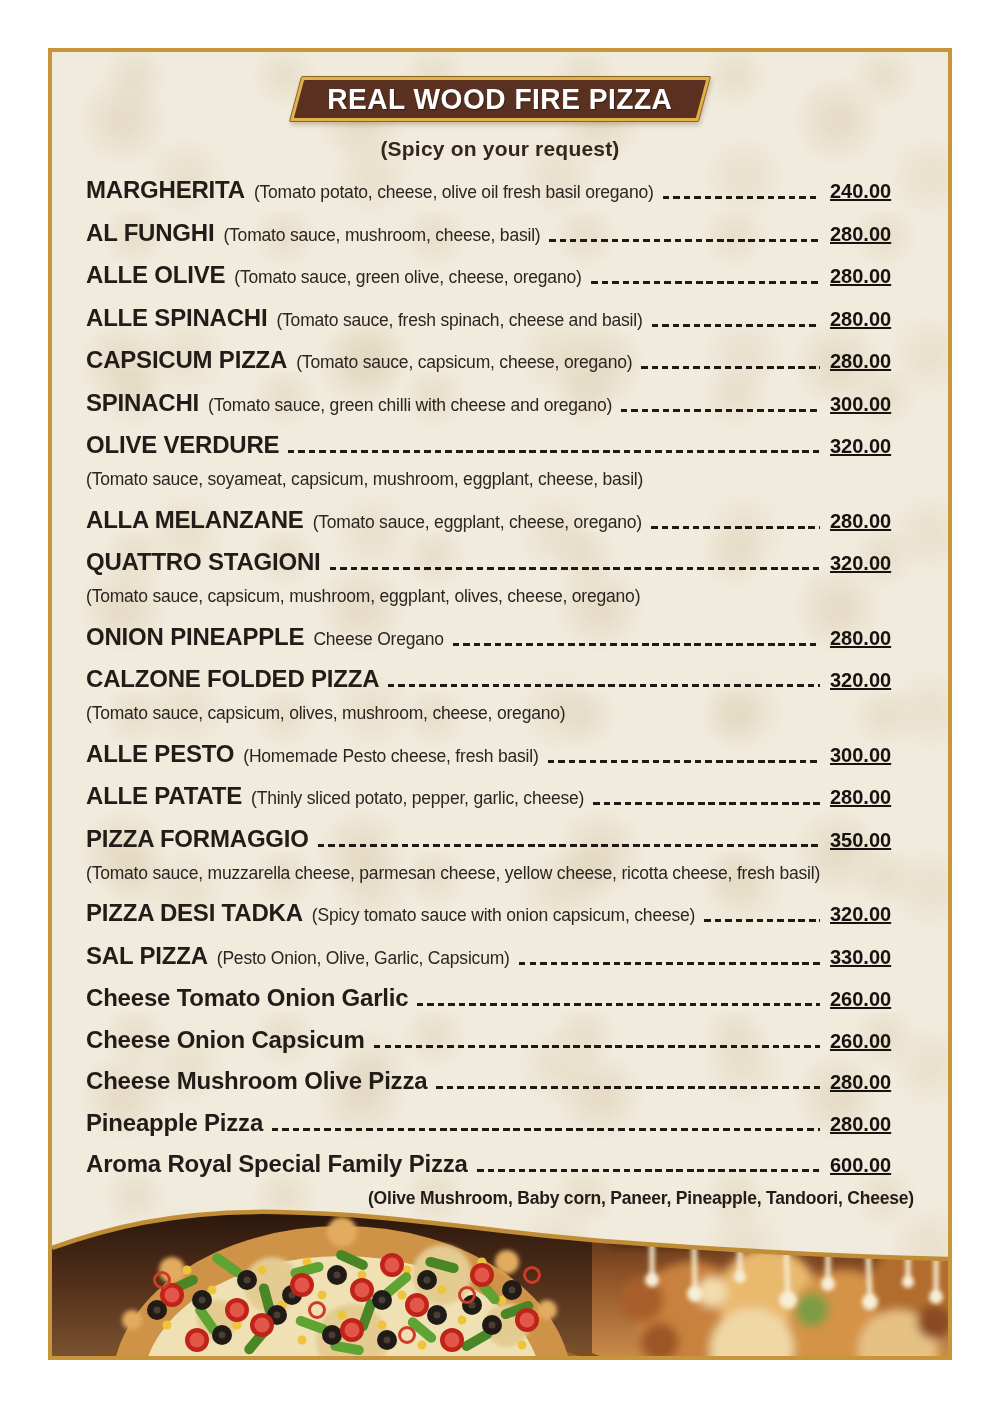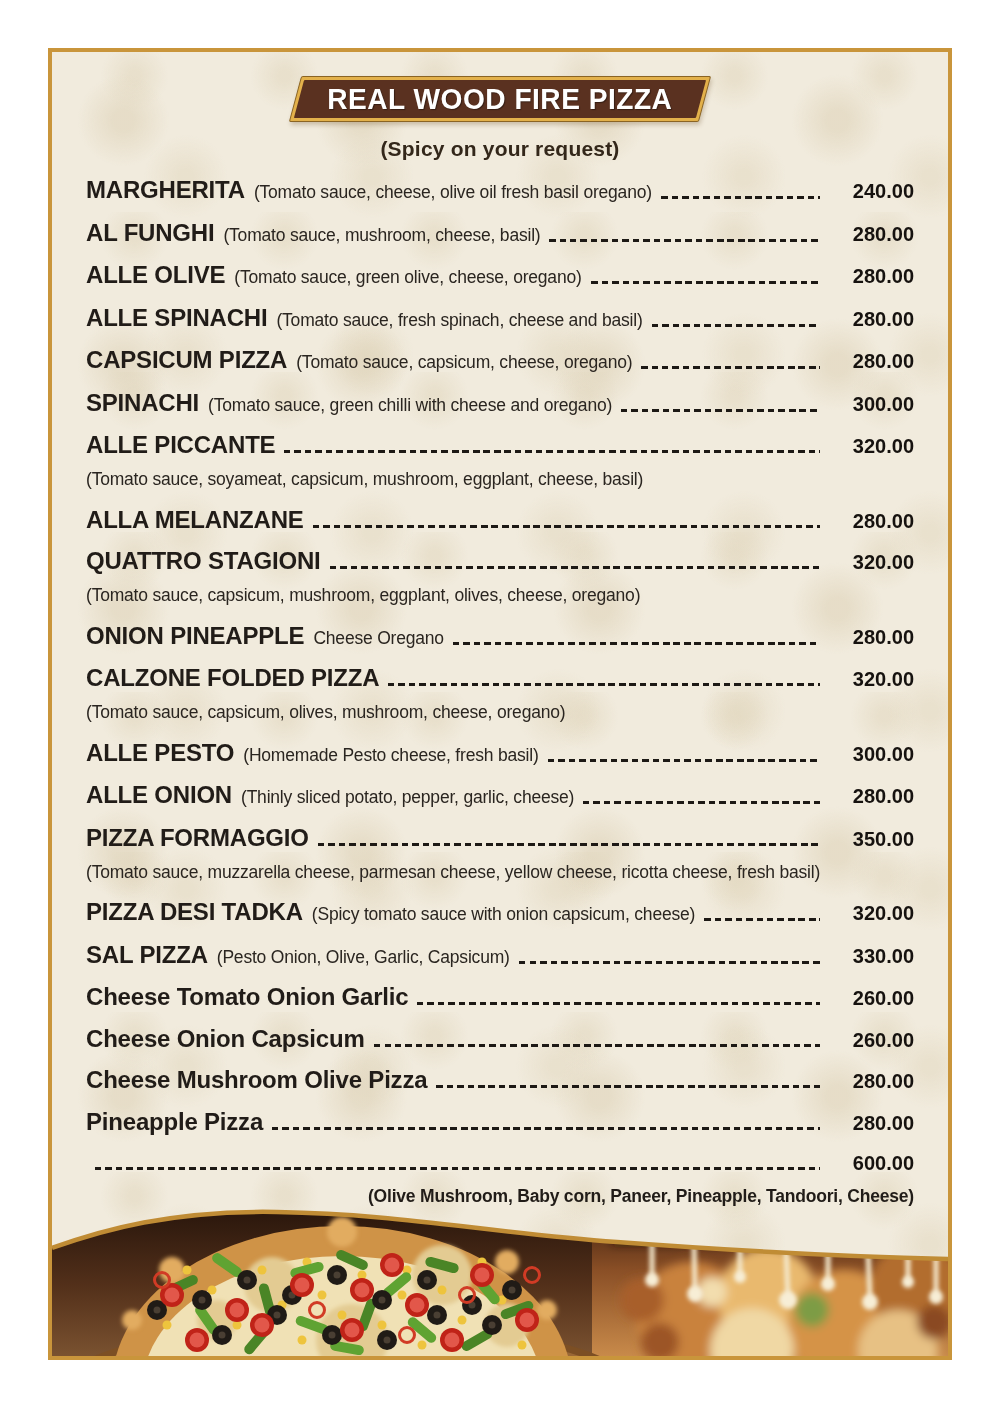--- a/index.html
+++ b/index.html
@@ -50,21 +50,21 @@
   }
   .desc{
     font-size:17.5px;color:#2a2520;margin-left:9px;white-space:nowrap;letter-spacing:-.2px;
   }
   .leader{
     flex:1;height:2.6px;margin:0 10px 0 9px;
     align-self:flex-end;margin-bottom:5px;min-width:24px;
     background-image:repeating-linear-gradient(90deg,#1d1915 0,#1d1915 6.5px,transparent 6.5px,transparent 10.5px);
   }
   .price{
-    font-weight:bold;font-size:20px;color:#16120f;width:84px;text-align:right;white-space:nowrap;
+    font-weight:bold;font-size:20px;color:#16120f;width:84px;white-space:nowrap;text-decoration:underline;
   }
   .desc-below{
     font-size:17.5px;color:#2a2520;margin-top:9px;line-height:24px;letter-spacing:-.2px;
   }
   .desc-below.bold{font-weight:bold;color:#211c18;text-align:right;}
   
   .photo{
     position:absolute;left:0;right:0;bottom:0;height:156px;
   }
   .photo svg{display:block;width:100%;height:100%;}
@@ -82,21 +82,21 @@
         </div>
       </div>
     </div>
 
     <div class="subtitle">(Spicy on your request)</div>
 
     <div class="menu">
   <div class="item">
     <div class="row">
       <span class="name">MARGHERITA</span>
-      <span class="desc">(Tomato sauce, cheese, olive oil fresh basil oregano)</span>
+      <span class="desc">(Tomato potato, cheese, olive oil fresh basil oregano)</span>
       <span class="leader"></span>
       <span class="price">240.00</span>
     </div>
 
   </div>
 
   <div class="item">
     <div class="row">
       <span class="name">AL FUNGHI</span>
       <span class="desc">(Tomato sauce, mushroom, cheese, basil)</span>
@@ -141,31 +141,32 @@
       <span class="name">SPINACHI</span>
       <span class="desc">(Tomato sauce, green chilli with cheese and oregano)</span>
       <span class="leader"></span>
       <span class="price">300.00</span>
     </div>
 
   </div>
 
   <div class="item">
     <div class="row">
-      <span class="name">ALLE PICCANTE</span>
+      <span class="name">OLIVE VERDURE</span>
 
       <span class="leader"></span>
       <span class="price">320.00</span>
     </div>
     <div class="desc-below">(Tomato sauce, soyameat, capsicum, mushroom, eggplant, cheese, basil)</div>
   </div>
 
   <div class="item">
     <div class="row">
       <span class="name">ALLA MELANZANE</span>
+      <span class="desc">(Tomato sauce, eggplant, cheese, oregano)</span>
       <span class="leader"></span>
       <span class="price">280.00</span>
     </div>
 
   </div>
 
   <div class="item">
     <div class="row">
       <span class="name">QUATTRO STAGIONI</span>
 
@@ -200,21 +201,21 @@
       <span class="name">ALLE PESTO</span>
       <span class="desc">(Homemade Pesto cheese, fresh basil)</span>
       <span class="leader"></span>
       <span class="price">300.00</span>
     </div>
 
   </div>
 
   <div class="item">
     <div class="row">
-      <span class="name">ALLE ONION</span>
+      <span class="name">ALLE PATATE</span>
       <span class="desc">(Thinly sliced potato, pepper, garlic, cheese)</span>
       <span class="leader"></span>
       <span class="price">280.00</span>
     </div>
 
   </div>
 
   <div class="item">
     <div class="row">
       <span class="name">PIZZA FORMAGGIO</span>
@@ -280,20 +281,21 @@
       <span class="name">Pineapple Pizza</span>
 
       <span class="leader"></span>
       <span class="price">280.00</span>
     </div>
 
   </div>
 
   <div class="item">
     <div class="row">
+      <span class="name">Aroma Royal Special Family Pizza</span>
 
       <span class="leader"></span>
       <span class="price">600.00</span>
     </div>
     <div class="desc-below bold">(Olive Mushroom, Baby corn, Paneer, Pineapple, Tandoori, Cheese)</div>
   </div>
 </div>
   </div>
 
   <div class="photo">

